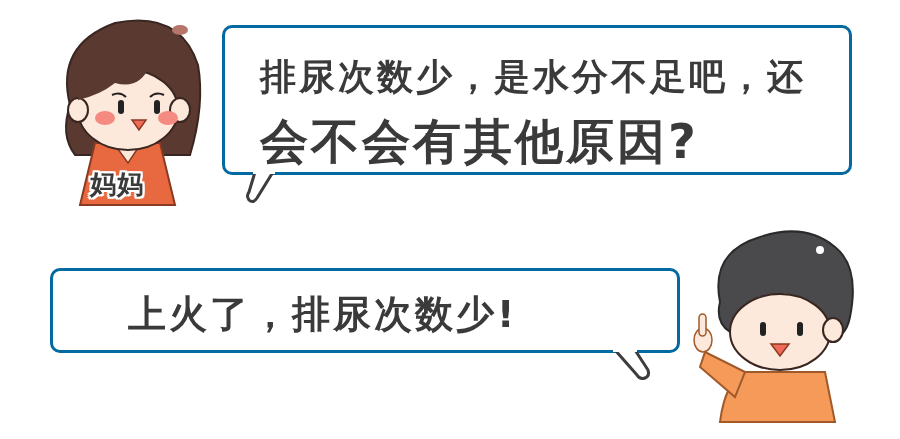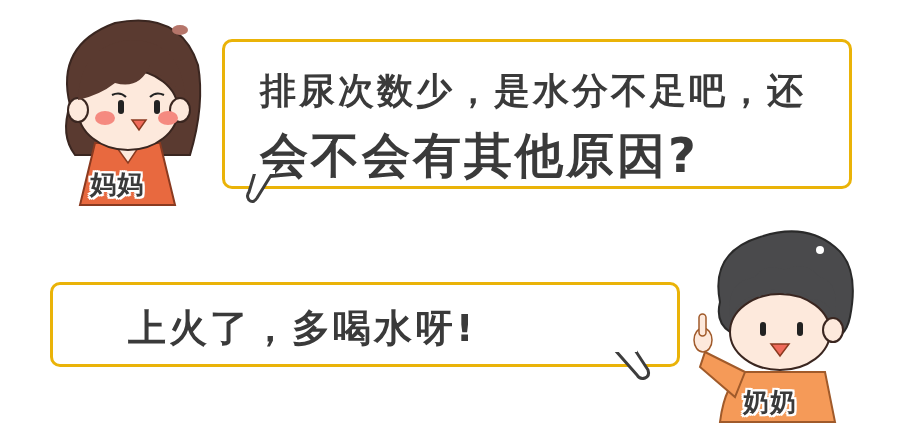--- a/index.html
+++ b/index.html
@@ -1,18 +1,18 @@
 <!DOCTYPE html>
 <html><head>
 <meta charset="utf-8">
 <style>
   html, body { margin:0; padding:0; background:#ffffff; }
   body { width:900px; height:439px; position:relative; overflow:hidden;
          font-family:"DejaVu Sans", sans-serif; }
-  .bubble { position:absolute; background:#fff; border:3px solid #eab308; border-radius:10px; box-sizing:border-box;margin-top:14px; }
+  .bubble { position:absolute; background:#fff; border:3px solid #0369a1; border-radius:10px; box-sizing:border-box; }
   .bubble-text { position:absolute; color:#3a3a3a; font-weight:bold; letter-spacing:3px; }
   .tail { position:absolute; }
   .char { position:absolute; }
   .name-label { position:absolute; font-weight:bold; color:#3a3a3a; font-size:26px; letter-spacing:1px;
     text-shadow: -2px -2px 0 #fff, 2px -2px 0 #fff, -2px 2px 0 #fff, 2px 2px 0 #fff, 0 2px 0 #fff, 2px 0 0 #fff, 0 -2px 0 #fff, -2px 0 0 #fff; }
 </style>
 </head>
 <body>
 
 <div class="char" style="left:40px; top:5px; width:170px; height:205px;">
@@ -47,21 +47,21 @@
 <div class="bubble" style="left:222px; top:25px; width:630px; height:150px;">
   <div class="bubble-text" style="left:35px; top:25px; font-size:36px;">排尿次数少，是水分不足吧，还</div>
   <div class="bubble-text" style="left:35px; top:82px; font-size:48px;">会不会有其他原因?</div>
 </div>
 <svg class="tail" style="left:245px; top:170px;" width="45" height="40" viewBox="0 0 45 40">
   <path d="M10 2 L28 2 L12 28 Q8 34 4 30 Q1 26 4 22 Z" fill="#fff" stroke="#3d3d3d" stroke-width="3" stroke-linejoin="round"></path>
   <rect x="8" y="0" width="22" height="4" fill="#fff"></rect>
 </svg>
 
 <div class="bubble" style="left:50px; top:268px; width:630px; height:85px;">
-  <div class="bubble-text" style="left:75px; top:18px; font-size:38px;">上火了，多喝水呀!</div>
+  <div class="bubble-text" style="left:75px; top:18px; font-size:38px;">上火了，排尿次数少!</div>
 </div>
 <svg class="tail" style="left:610px; top:348px;" width="45" height="35" viewBox="0 0 45 35">
   <path d="M5 2 L25 2 L38 22 Q40 28 35 30 Q30 32 27 27 Z" fill="#fff" stroke="#3d3d3d" stroke-width="3" stroke-linejoin="round"></path>
   <rect x="3" y="0" width="24" height="4" fill="#fff"></rect>
 </svg>
 
 <div class="char" style="left:685px; top:222px; width:215px; height:217px;">
   <svg width="215" height="217" viewBox="0 0 215 217">
 
     <path d="M60 150 Q40 160 35 200 L150 200 L140 150 Z" fill="#f59a58" stroke="#a05a2a" stroke-width="2"></path>
@@ -77,14 +77,13 @@
     <ellipse cx="148" cy="108" rx="10" ry="12" fill="#fde9dc" stroke="#3a2620" stroke-width="2"></ellipse>
 
     <path d="M45 95 Q40 60 70 55 Q80 40 100 48 Q120 38 135 55 Q155 60 150 95 Q140 75 125 78 Q115 65 100 72 Q85 62 75 75 Q60 70 45 95Z" fill="#4a4a4c"></path>
     <circle cx="135" cy="28" r="4" fill="#fff"></circle>
 
     <rect x="75" y="100" width="6" height="14" rx="3" fill="#222"></rect>
     <rect x="112" y="100" width="6" height="14" rx="3" fill="#222"></rect>
 
     <path d="M86 122 L104 122 L95 134 Z" fill="#f06a5a" stroke="#8a3a20" stroke-width="1.5"></path>
   </svg>
-  <div class="name-label" style="left:58px; top:163px;">奶奶</div>
 </div>
 
 </body></html>

